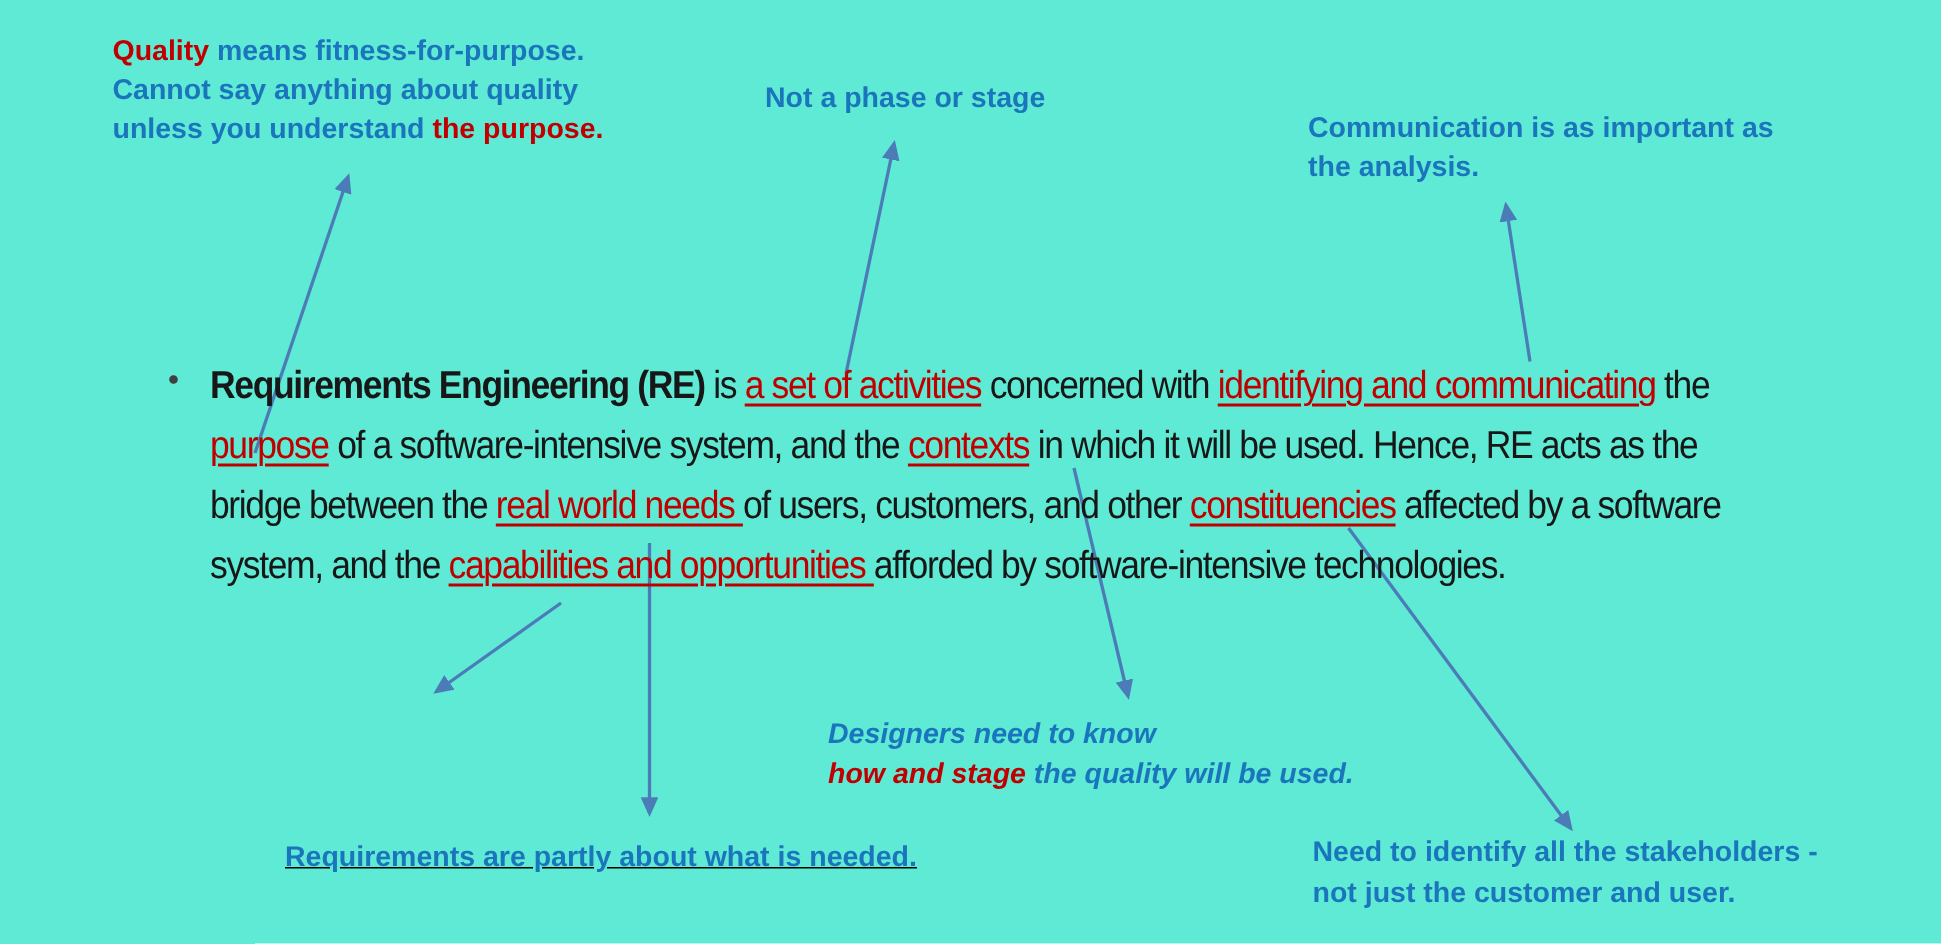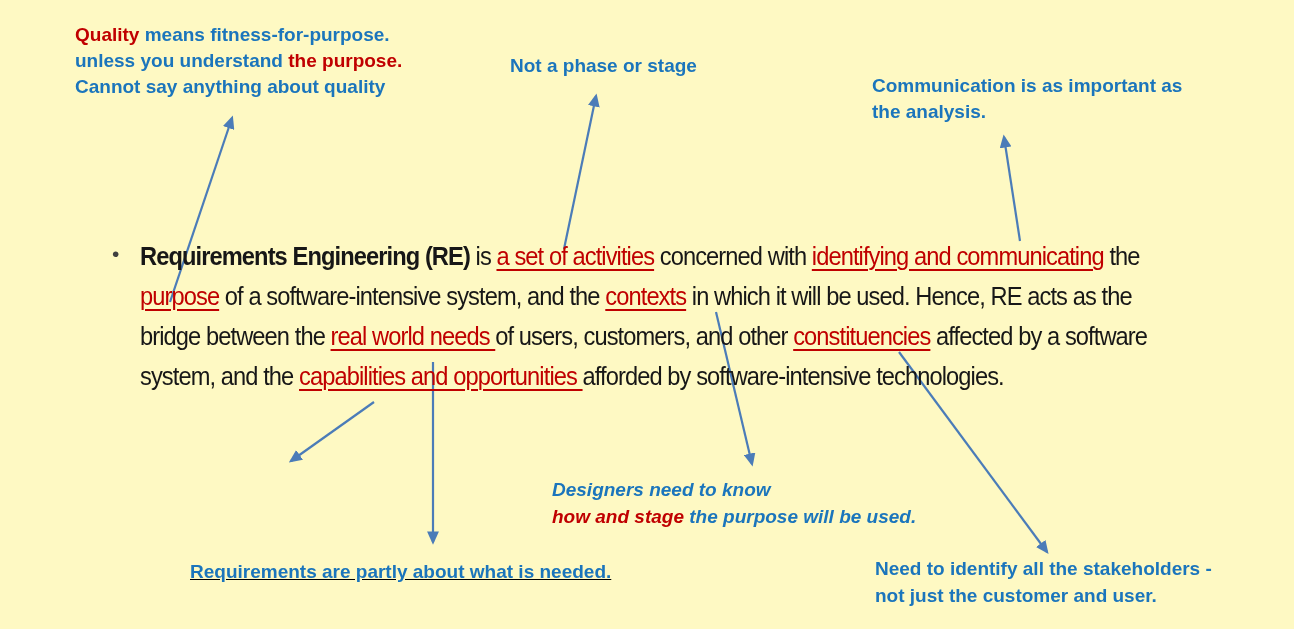--- a/index.html
+++ b/index.html
@@ -1,20 +1,20 @@
 <!DOCTYPE html>
 <html style="--blue: #1B75BC; --red: #C00000; --body-text: #171717; --arrow: #4B7CB8;"><head>
 <meta charset="utf-8">
 <style>
   html,body{margin:0;padding:0;background:#ffffff;}
   .canvas{
     position:relative;
     width:1294px;
     height:629px;
-    background:#fef9c3;
+    background:#5eead4;
     overflow:hidden;
     font-family:"Liberation Sans",sans-serif;
   }
   .arrows{position:absolute;left:0;top:0;width:1294px;height:629px;pointer-events:none;}
   
   .note{position:absolute;font-weight:700;font-size:19px;line-height:26px;white-space:nowrap;}
   .note-quality{left:75px;top:22px;}
   .note-phase{left:510px;top:53px;}
   .note-communication{left:872px;top:40px;margin-top:33px;}
   .note-possible{left:55px;top:467px;}
@@ -63,37 +63,37 @@
     <line x1="564" y1="249" x2="596" y2="96" stroke-width="2.2" marker-end="url(#ah)" stroke="#4B7CB8"></line>
     <line x1="1020" y1="241" x2="1004" y2="137" stroke-width="2.2" marker-end="url(#ah)" stroke="#4B7CB8"></line>
     <line x1="374" y1="402" x2="291" y2="461" stroke-width="2.2" marker-end="url(#ah)" stroke="#4B7CB8"></line>
     <line x1="433" y1="362" x2="433" y2="542" stroke-width="2.2" marker-end="url(#ah)" stroke="#4B7CB8"></line>
     <line x1="716" y1="312" x2="752" y2="464" stroke-width="2.2" marker-end="url(#ah)" stroke="#4B7CB8"></line>
     <line x1="899" y1="352" x2="1047" y2="552" stroke-width="2.2" marker-end="url(#ah)" stroke="#4B7CB8"></line>
   </svg>
 
   <div class="note note-quality">
     <div class="note-line"><span class="seg red">Quality</span><span class="seg blue"> means fitness-for-purpose.</span></div>
+    <div class="note-line"><span class="seg blue">Cannot say anything about quality</span></div>
     <div class="note-line"><span class="seg blue">unless you understand </span><span class="seg red">the purpose.</span></div>
-    <div class="note-line"><span class="seg blue">Cannot say anything about quality</span></div>
   </div>
 
   <div class="note note-phase">
     <div class="note-line"><span class="seg blue">Not a phase or stage</span></div>
   </div>
 
   <div class="note note-communication">
     <div class="note-line"><span class="seg blue">Communication is as important as</span></div>
     <div class="note-line"><span class="seg blue">the analysis.</span></div>
   </div>
 
 
   <div class="note note-designers">
     <div class="note-line"><span class="seg blue">Designers need to know</span></div>
-    <div class="note-line"><span class="seg red">how and stage</span><span class="seg blue"> the purpose will be used.</span></div>
+    <div class="note-line"><span class="seg red">how and stage</span><span class="seg blue"> the quality will be used.</span></div>
   </div>
 
   <div class="note note-needed">
     <div class="note-line"><span class="seg blue">Requirements are partly about what is needed.</span></div>
   </div>
 
   <div class="note note-stakeholders">
     <div class="note-line"><span class="seg blue">Need to identify all the stakeholders -</span></div>
     <div class="note-line"><span class="seg blue">not just the customer and user.</span></div>
   </div>

